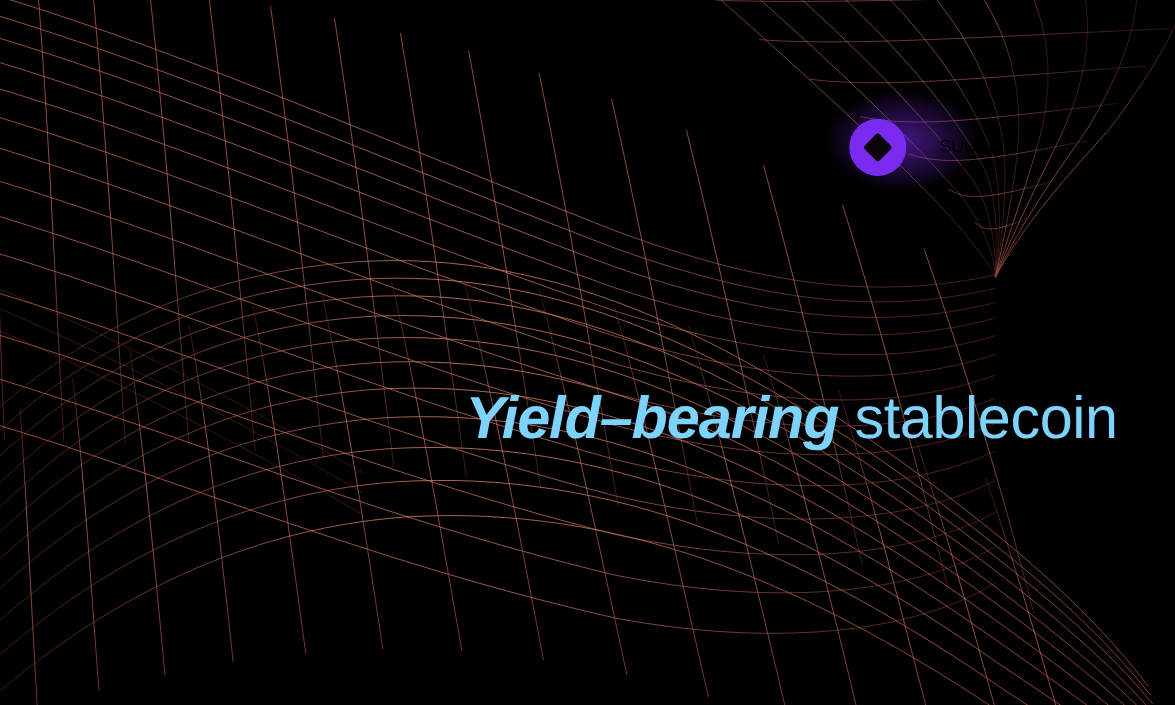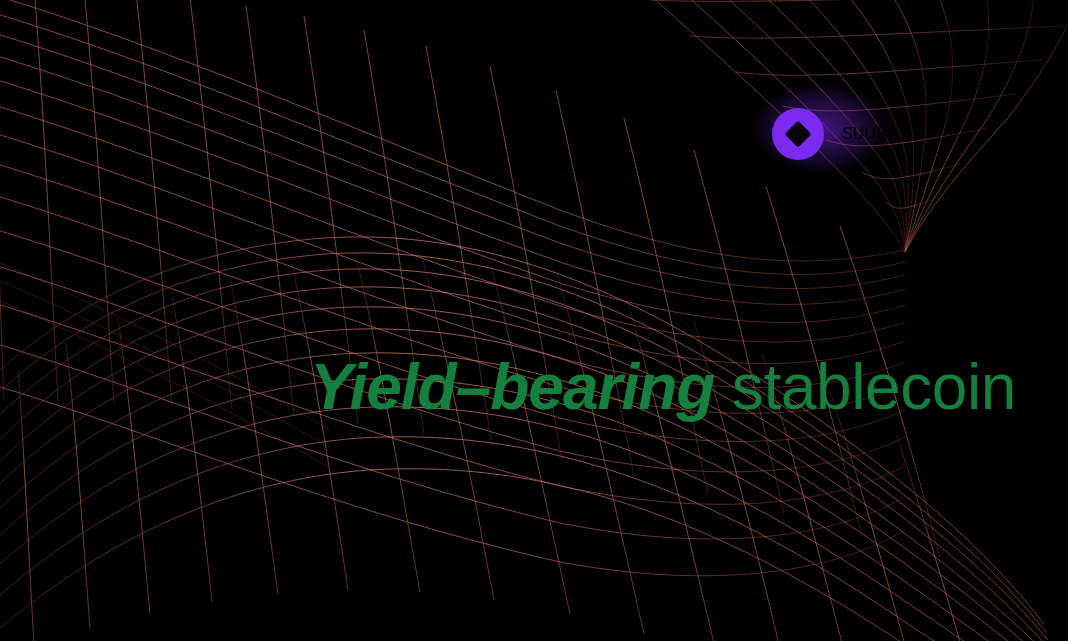--- a/index.html
+++ b/index.html
@@ -9,37 +9,37 @@
     background:#000000;
     overflow:hidden;
     font-family:"Liberation Sans", sans-serif;
   }
   #mesh{position:absolute;inset:0;width:1068px;height:641px;display:block;}
 
   
   #brand{
     position:absolute;
     left:772px;top:108px;
-    display:flex;align-items:center;gap:18px;
+    display:flex;align-items:center;gap:30px;
     z-index:5;
   }
   #brand-mark{
     width:52px;height:52px;display:block;flex:0 0 auto;
   }
 
   
   #headline{
     position:absolute;
     right:52px;
     top:345px;
     width:720px;
     text-align:right;
     z-index:5;
-    color:#15803d;
-    font-size:64px;
+    color:#7dd3fc;
+    font-size:54px;
     line-height:1.32;
     font-weight:400;
     letter-spacing:-0.4px;
     -webkit-font-smoothing:antialiased;
   }
   #headline .ln{display:block;white-space:nowrap;}
   #headline .em{
     font-style:italic;
     font-weight:700;
     letter-spacing:-1px;

